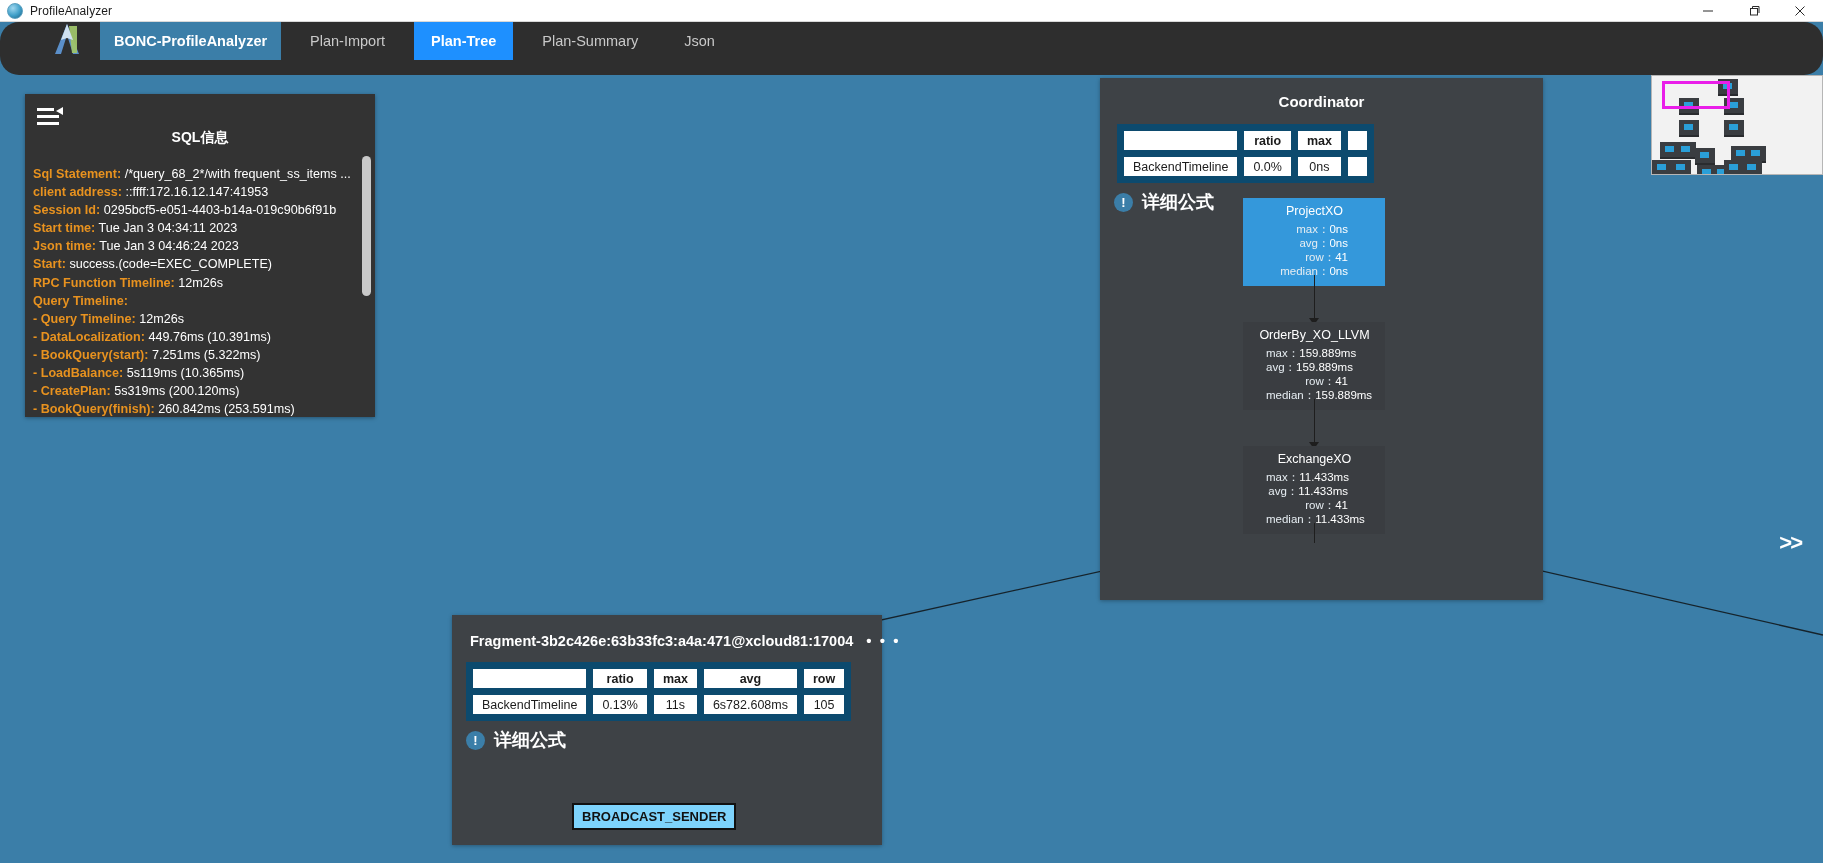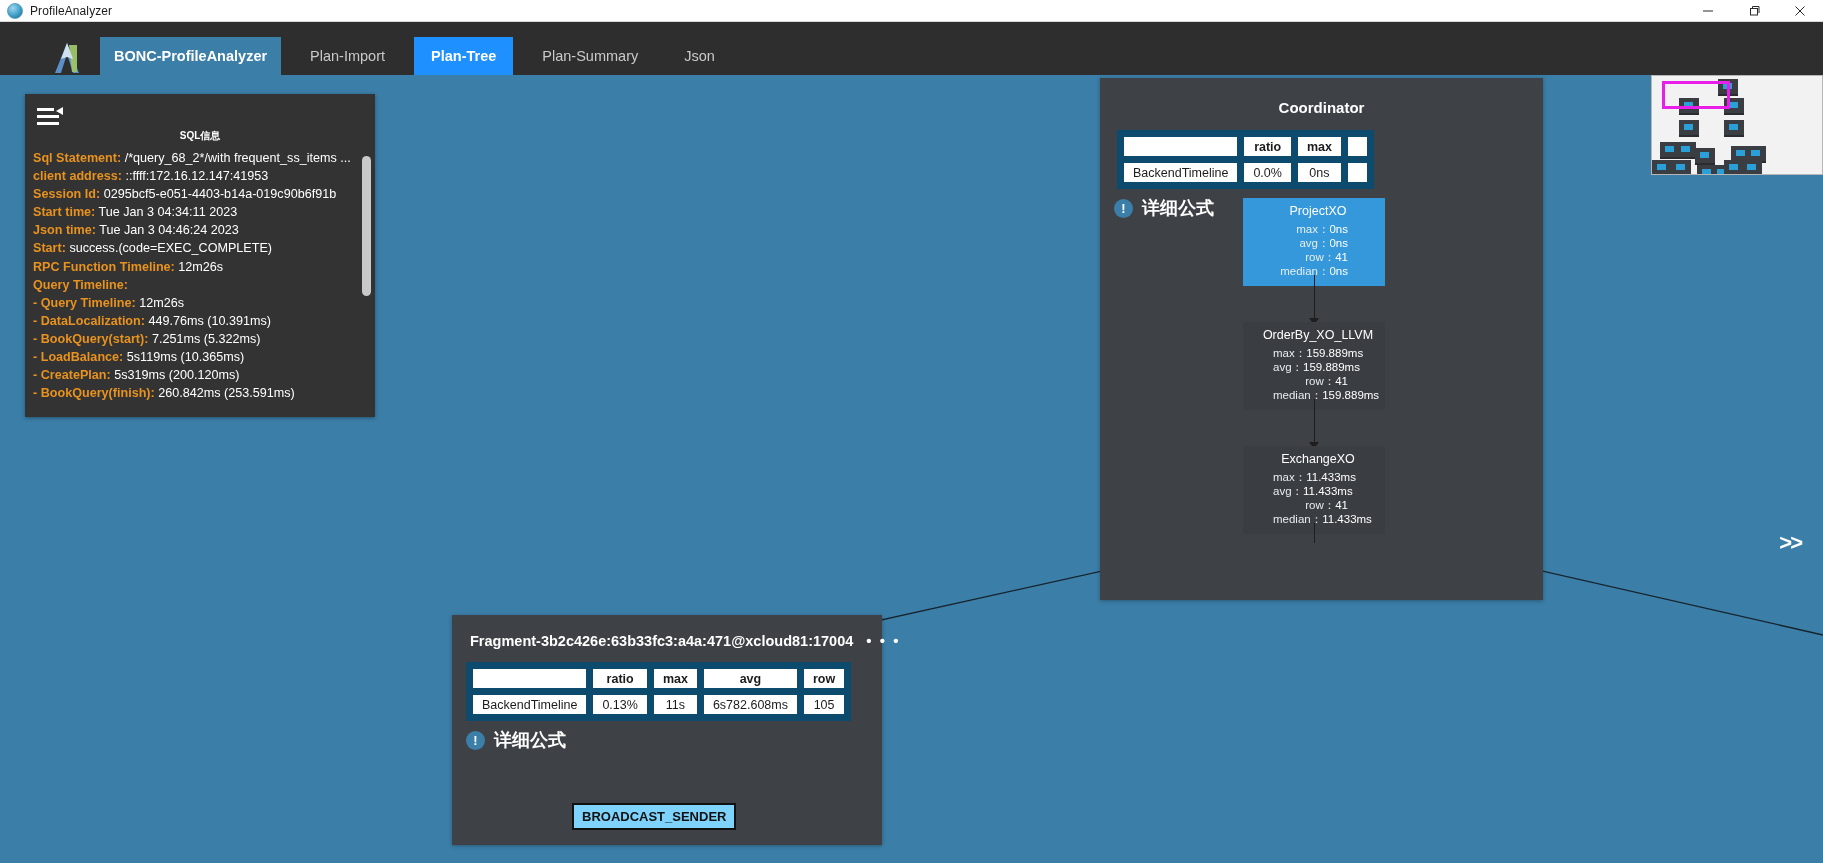--- a/index.html
+++ b/index.html
@@ -33,22 +33,23 @@
     width: 46px; height: 100%;
     display: flex; align-items: center; justify-content: center;
     font-size: 11px; color: #2a2a2a;
   }
   .win-btn svg { display: block; }
 
   
   #navbar {
     height: 53px; width: 100%;
     background: #2e2e2e;
-    display: flex; align-items: flex-end;
+    display: flex; align-items: flex-start;
     padding-left: 48px;
+    border-radius: 19px;
   }
   #navbar .brand-logo {
     width: 38px; height: 34px;
     margin-right: 14px;
     position: relative; flex: 0 0 auto;
   }
   .nav-tab {
     height: 38px;
     display: flex; align-items: center; justify-content: center;
     padding: 0 17px;
@@ -75,25 +76,25 @@
     background: #333333;
     box-shadow: 0 1px 4px rgba(0,0,0,.35);
     overflow: hidden;
   }
   #sql-panel .hamburger {
     position: absolute; left: 12px; top: 12px;
     width: 26px; height: 22px;
   }
   #sql-panel .panel-title {
     text-align: center; color: #ffffff;
-    font-size: 10px; font-weight: bold;
+    font-size: 14px; font-weight: bold;
     padding-top: 35px;
   }
   #sql-lines {
-    margin-top: 6px;
+    margin-top: 18px;
     padding: 0 10px 0 8px;
     font-size: 12.6px;
     line-height: 18.1px;
     color: #ffffff;
     white-space: nowrap;
     overflow: hidden;
   }
   #sql-lines .row { overflow: hidden; text-overflow: clip; }
   #sql-lines .k { color: #e8921f; font-weight: bold; }
   #sql-lines .v { color: #ffffff; }
@@ -109,21 +110,21 @@
 
   
   #coordinator-panel {
     position: absolute; left: 1100px; top: 3px;
     width: 443px; height: 522px;
     background: #3e4246;
     box-shadow: 0 1px 4px rgba(0,0,0,.3);
   }
   #coordinator-panel .coord-title {
     text-align: center; color: #ffffff; font-weight: bold;
-    font-size: 15px; padding-top: 15px; margin-top: 6px;
+    font-size: 15px; padding-top: 15px;
   }
   .metric-table {
     border-collapse: collapse;
     margin: 14px auto 0 17px;
     background: #ffffff;
     font-size: 12.5px;
   }
   .metric-table th, .metric-table td {
     border: 7px solid #0c4a6e;
     padding: 2.5px 9px;
@@ -145,21 +146,21 @@
     display: flex; align-items: center; justify-content: center;
     margin-right: 9px;
   }
   .formula-label { color: #ffffff; font-size: 18px; font-weight: bold; }
 
   
   .node-box {
     position: absolute;
     width: 142px;
     color: #ffffff;
-    padding: 6px 10px 8px 18px;
+    padding: 6px 10px 8px 11px;
     font-size: 11.5px;
     line-height: 14px;
   }
   .node-box.blue { background: #3498db; }
   .node-box.dark { background: #3a3d41; }
   .node-title { text-align: center; font-size: 12.5px; margin-bottom: 4px; }
   .node-stats { text-align: right; padding-right: 27px; margin-left: 12px; }
   .node-stats div { white-space: nowrap; }
   .node-stats .sk { color: #e6edf2; }
 

